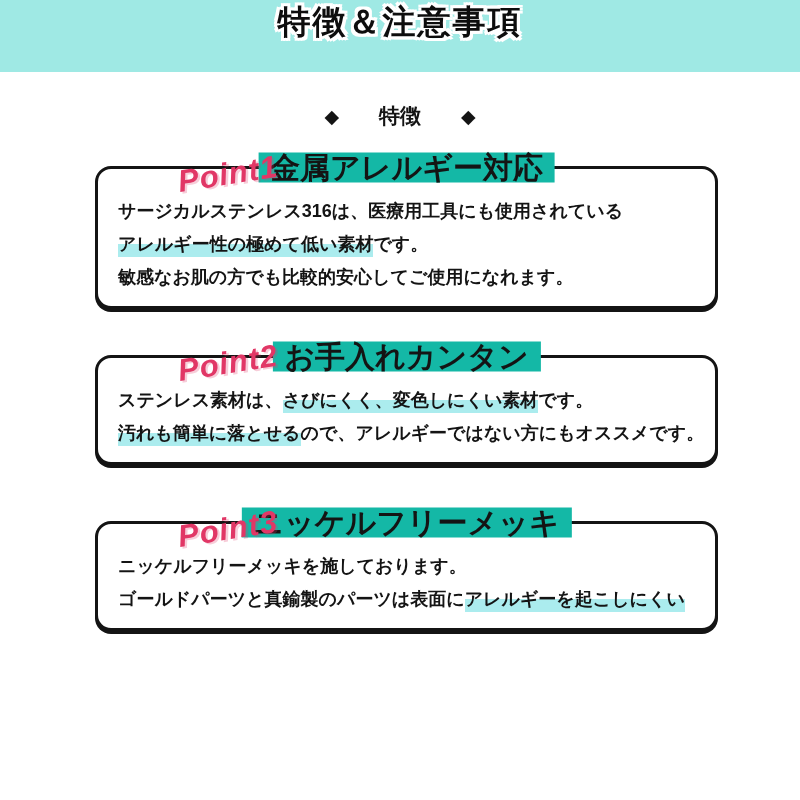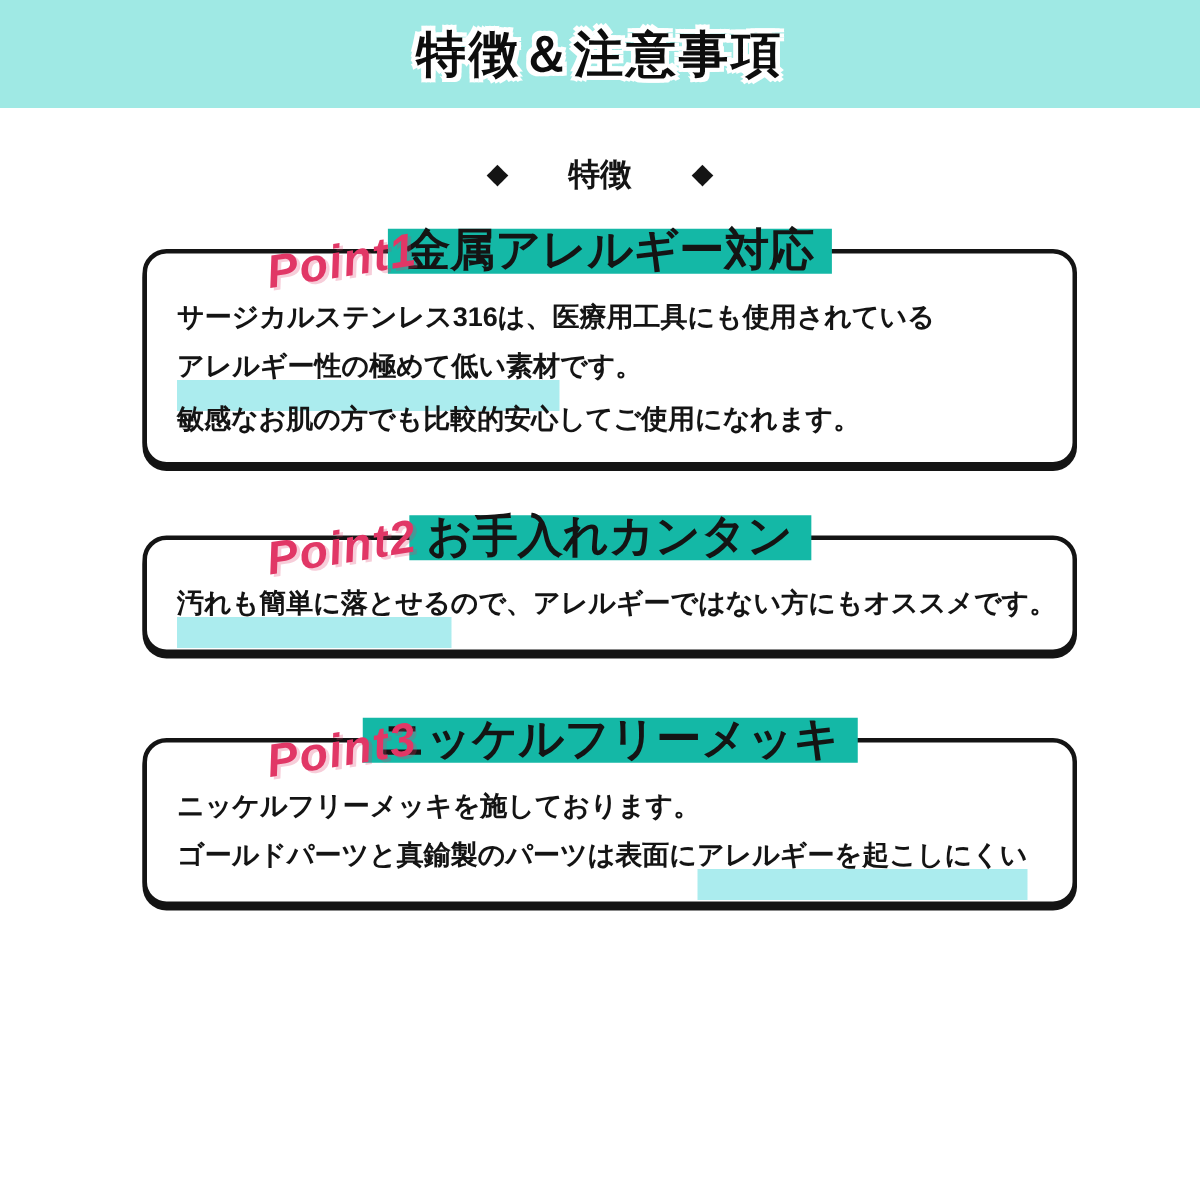--- a/index.html
+++ b/index.html
@@ -9,21 +9,21 @@
     --ink:#141414;
   }
   *{box-sizing:border-box;}
   html,body{margin:0;padding:0;}
   body{
     width:800px;height:800px;overflow:hidden;background:#fff;
     font-family:"Liberation Sans","DejaVu Sans",sans-serif;color:var(--ink);
   }
   .banner{
     height:72px;background:var(--banner-bg);
-    display:flex;align-items:center;justify-content:center;
+    display:flex;justify-content:center;
   }
   .banner h1{
     margin:0;font-size:33px;font-weight:900;letter-spacing:2px;color:#0d0d0d;
     text-shadow:-3px -3px 0 #fff,0 -3px 0 #fff,3px -3px 0 #fff,
                 -3px 0 0 #fff,3px 0 0 #fff,
                 -3px 3px 0 #fff,0 3px 0 #fff,3px 3px 0 #fff;
   }
   .features-heading{
     margin-top:30px;height:28px;
     display:flex;align-items:center;justify-content:center;gap:40px;
@@ -50,23 +50,22 @@
   .box-title{
     position:absolute;top:0;left:50%;transform:translate(-50%,-55%);
     background:#14b8a6;padding:0 12px;z-index:2;
     font-size:30px;font-weight:900;line-height:1;white-space:nowrap;
   }
   .box-line{
     margin:0;font-size:18px;font-weight:700;line-height:33px;
     white-space:nowrap;color:var(--ink);
   }
   .hl{
-    padding-bottom:18px;
+    padding-bottom:3px;
     background-image:linear-gradient(to bottom,transparent 45%,var(--highlight) 45%);
-    font-family:Liberation Mono, monospace;
   }
 </style>
 </head>
 <body>
 
 <header class="banner">
   <h1>特徴＆注意事項</h1>
 </header>
 
 <div class="features-heading">
@@ -82,20 +81,21 @@
         <div class="box-title">金属アレルギー対応</div>
         <p class="box-line"><span>サージカルステンレス316は、医療用工具にも使用されている</span></p>
         <p class="box-line"><span class="hl">アレルギー性の極めて低い素材</span><span>です。</span></p>
         <p class="box-line"><span>敏感なお肌の方でも比較的安心してご使用になれます。</span></p>
       </div>
     </section>
     <section class="point-section s2">
       <div class="point-label">Point2</div>
       <div class="point-box">
         <div class="box-title">お手入れカンタン</div>
+        <p class="box-line"><span>ステンレス素材は、</span><span class="hl">さびにくく、変色しにくい素材</span><span>です。</span></p>
         <p class="box-line"><span class="hl">汚れも簡単に落とせる</span><span>ので、アレルギーではない方にもオススメです。</span></p>
       </div>
     </section>
     <section class="point-section s3">
       <div class="point-label">Point3</div>
       <div class="point-box">
         <div class="box-title">ニッケルフリーメッキ</div>
         <p class="box-line"><span>ニッケルフリーメッキを施しております。</span></p>
         <p class="box-line"><span>ゴールドパーツと真鍮製のパーツは表面に</span><span class="hl">アレルギーを起こしにくい</span></p>
       </div>

